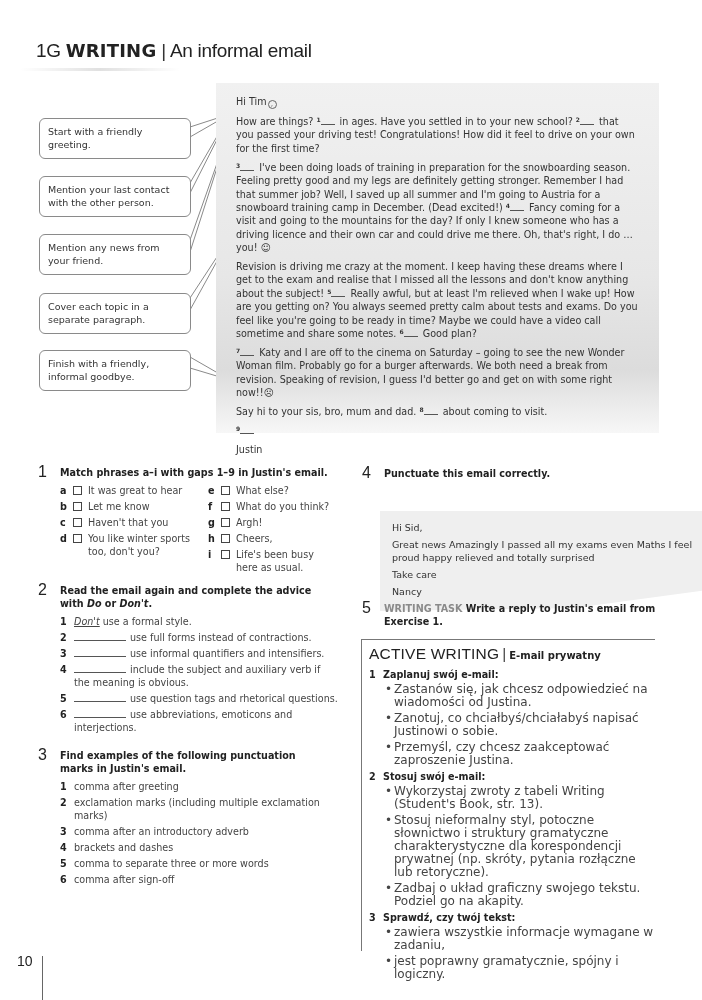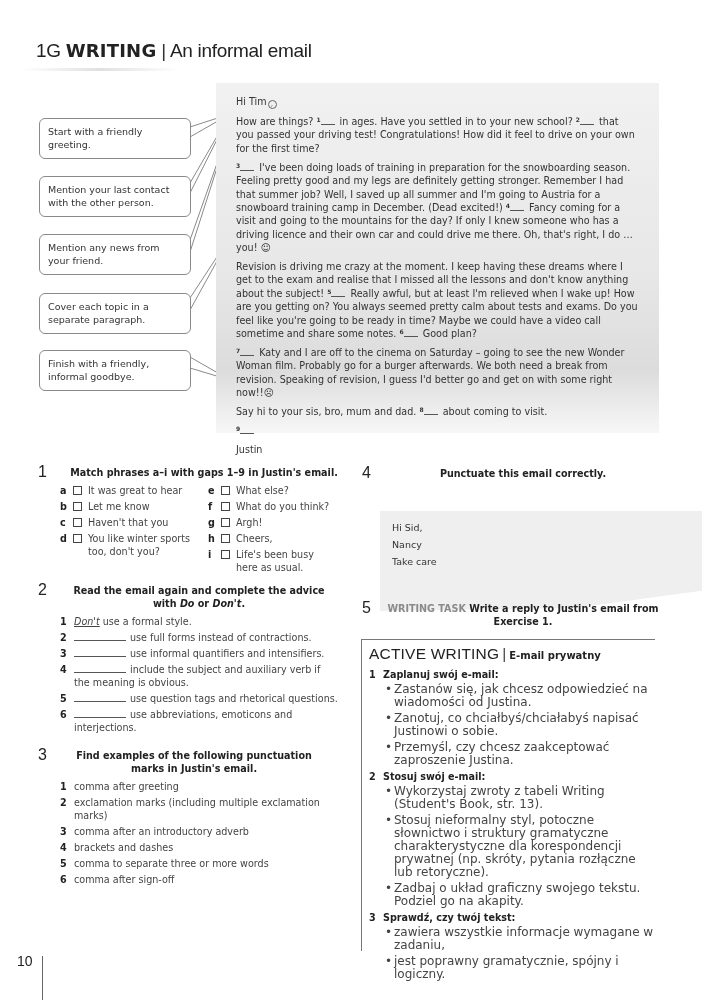--- a/index.html
+++ b/index.html
@@ -25,21 +25,21 @@
   .comma-circle { display: inline-block; width: 9px; height: 9px; border: 1px solid #666; border-radius: 50%; font-size: 6px; line-height: 6px; text-align: center; vertical-align: -1px; margin-left: 1px; }
 
   
   .callout { position: absolute; left: 39px; width: 152px; height: 41px; border: 1px solid #8a8a8a; border-radius: 6px; background: #fff;
     padding: 7px 8px; font-family: "DejaVu Sans", sans-serif; font-size: 9.5px; line-height: 12.5px; color: #333; }
   .connectors { position: absolute; left: 0; top: 0; width: 702px; height: 460px; pointer-events: none; }
 
   
   .ex { position: absolute; font-family: "DejaVu Sans", sans-serif; }
   .ex-num { position: absolute; left: 0; top: -3px; font-size: 16px; font-weight: normal; color: #222; font-family: "Liberation Sans", sans-serif; }
-  .ex-title { margin-left: 22px; font-size: 9.6px; font-weight: bold; line-height: 13px; color: #222; text-align: center; }
+  .ex-title { margin-left: 22px; font-size: 9.6px; font-weight: bold; line-height: 13px; color: #222; }
   .ex-title i { font-weight: bold; }
   .muted-tag { color: #8a8a8a; font-weight: bold; }
 
   .match-grid { position: relative; margin-left: 22px; margin-top: 5px; font-size: 9.6px; line-height: 13px; color: #444; }
   .match-col { position: absolute; top: 0; }
   .match-item { position: relative; padding-left: 28px; margin-bottom: 3px; }
   .match-item .letter { position: absolute; left: 0; top: 0; font-weight: bold; color: #222; }
   .match-item .box { position: absolute; left: 13px; top: 2px; width: 9px; height: 9px; border: 1px solid #444; }
 
   .list { margin-left: 22px; margin-top: 5px; font-size: 9.6px; line-height: 13px; color: #444; }
@@ -166,22 +166,23 @@
     <div class="list-item"><span class="n">6</span><span>comma after sign-off</span></div>
   </div>
 </div>
 
 <div class="ex" style="left:362px; top:467px; width:300px;">
   <span class="ex-num">4</span>
   <div class="ex-title">Punctuate this email correctly.</div>
 </div>
 <div class="punct-box">
   <p>Hi Sid,</p>
+  <p>Great news Amazingly I passed all my exams even Maths I feel proud happy relieved and totally surprised</p>
+  <p>Take care</p>
   <p>Nancy</p>
-  <p>Take care</p>
 </div>
 
 <div class="ex" style="left:362px; top:602px; width:300px;">
   <span class="ex-num">5</span>
   <div class="ex-title"><span class="muted-tag">WRITING TASK</span><span> Write a reply to Justin's email from Exercise 1.</span></div>
 </div>
 
 <div class="active">
   <div class="active-title">
     <span class="big">ACTIVE WRITING</span><span class="sep">|</span><span class="small">E-mail prywatny</span>

